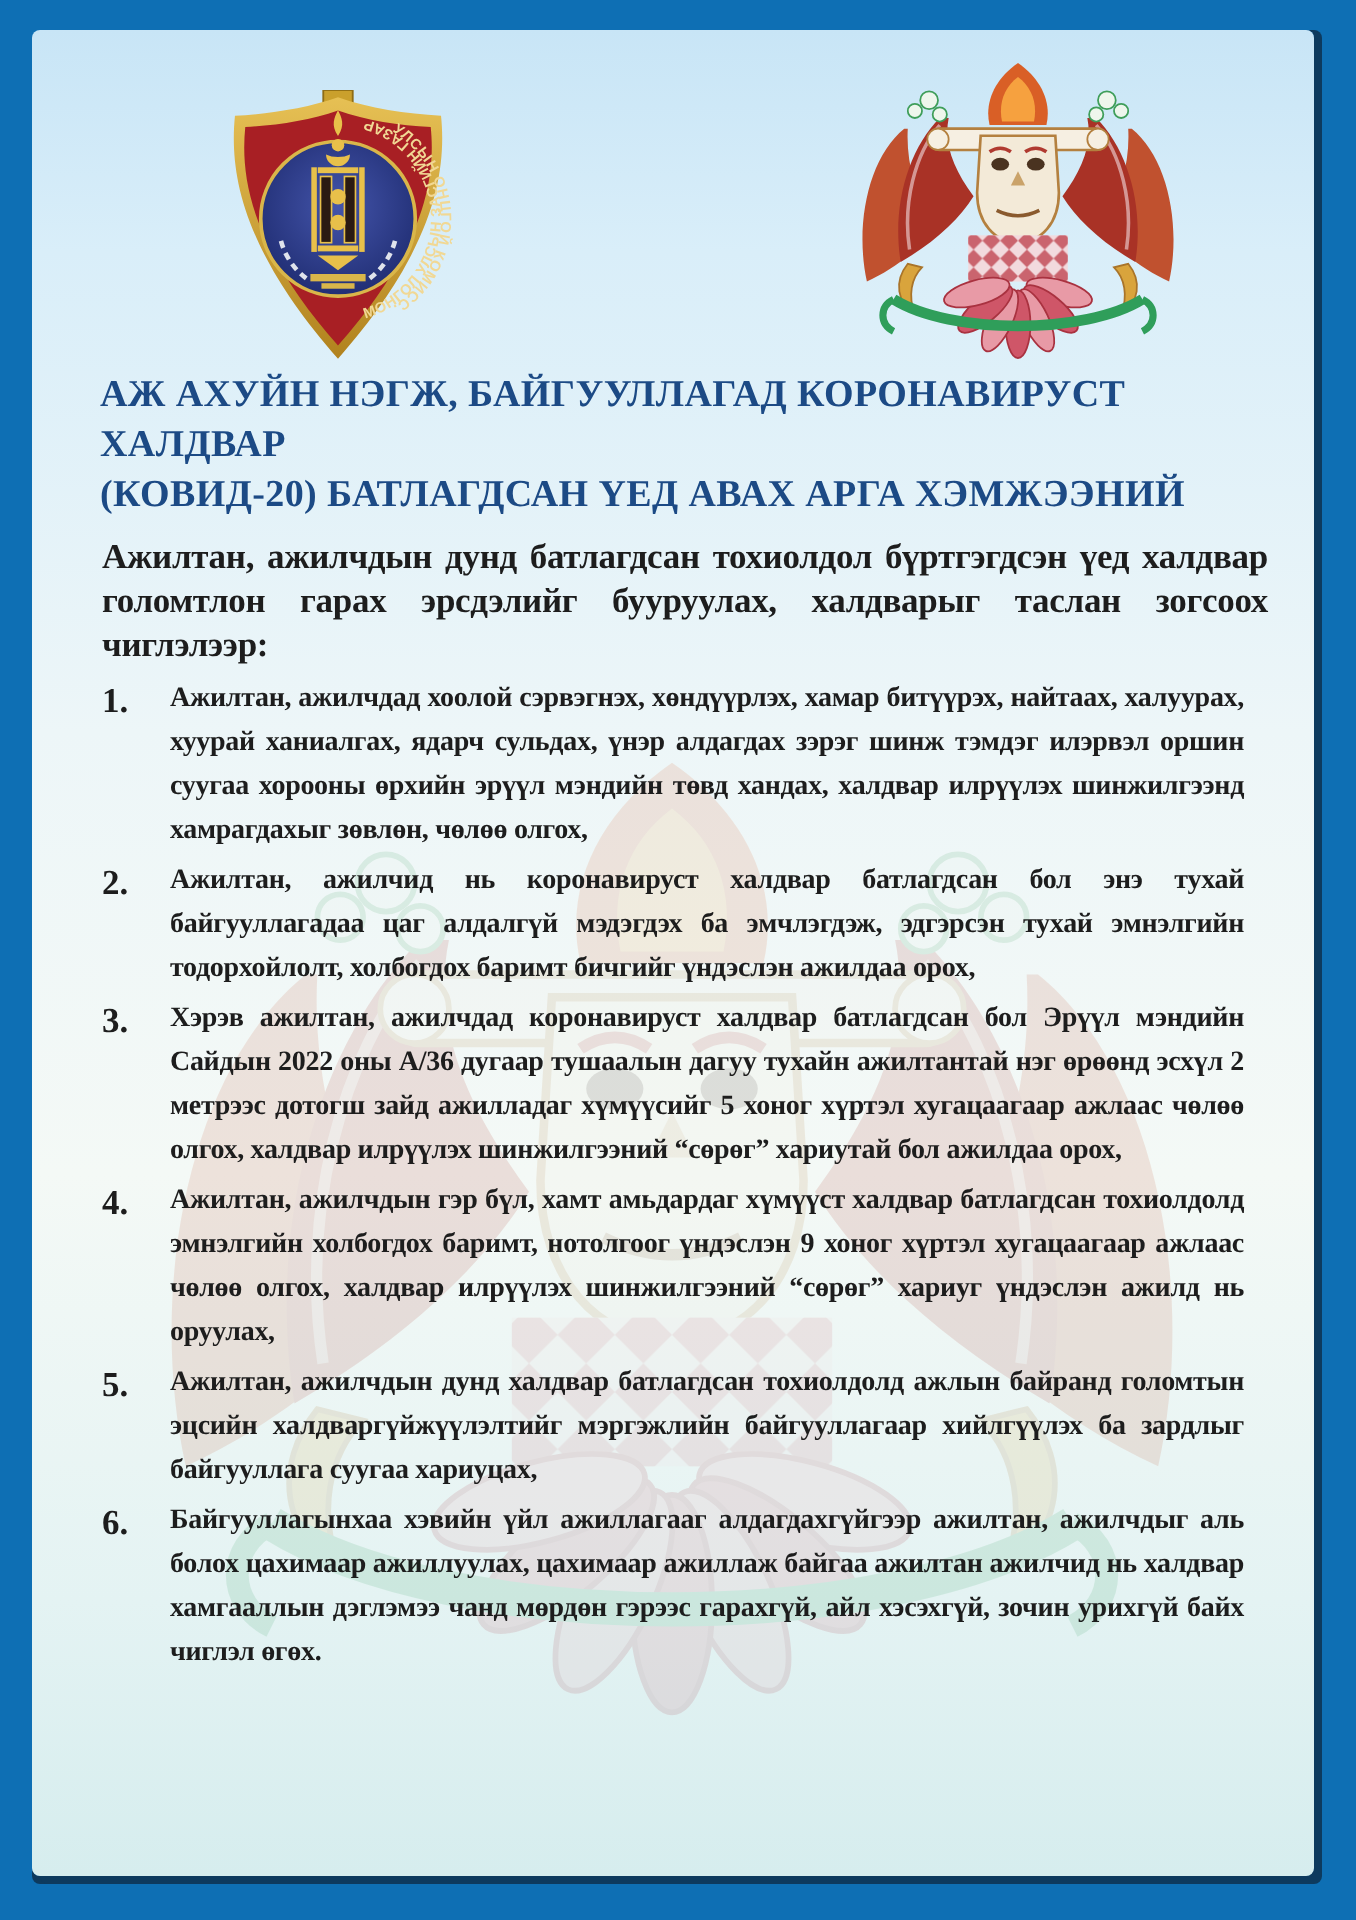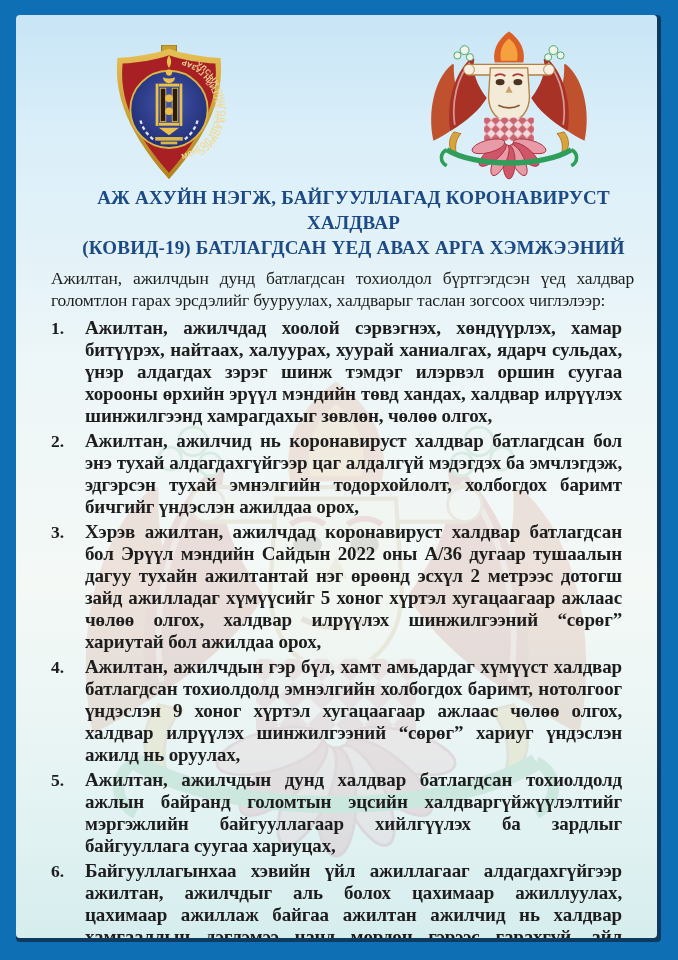--- a/index.html
+++ b/index.html
@@ -18,43 +18,43 @@
     overflow:hidden;
   }
   .watermark{
     position:absolute;left:34px;top:352px;width:572px;height:515px;
     opacity:0.13;z-index:0;pointer-events:none;
   }
   .content{position:relative;z-index:1;}
   .header{position:relative;height:162px;}
   .emblem-left{position:absolute;left:84px;top:30px;width:138px;height:138px;}
   .emblem-right{position:absolute;left:404px;top:12px;width:178px;height:160px;}
-  .title-block{text-align:center;margin-top:8px;margin-left:34px;}
+  .title-block{margin-top:8px;margin-left:34px;}
   .title-line{
     font-weight:bold;font-size:19px;line-height:25px;
     color:#1c4a85;letter-spacing:0.2px;
   }
   .title-word{
     font-weight:bold;font-size:34px;line-height:42px;
     color:#24507e;letter-spacing:1px;margin-top:2px;
   }
   .intro{
     margin:7px 23px 0 35px;text-align:justify;
-    font-weight:normal;font-size:17.5px;line-height:22px;
+    font-weight:bold;font-size:17.5px;line-height:22px;
     color:#1d1d1d;letter-spacing:-0.15px;
   }
   .items{margin:6px 35px 0 35px;}
   .item{display:flex;margin-bottom:3px;}
   .item .num{
     width:34px;flex:none;
     font-weight:bold;font-size:17.5px;line-height:22px;color:#1d1d1d;
   }
   .item .txt{
     flex:1;text-align:justify;
-    font-weight:bold;font-size:19px;line-height:22px;
+    font-weight:bold;font-size:14px;line-height:22px;
     color:#1d1d1d;letter-spacing:-0.15px;
   }
   .ring-text{
     font-family:"Liberation Sans","DejaVu Sans",sans-serif;
     font-size:8px;font-weight:bold;fill:#f1d894;letter-spacing:0.4px;
   }
   .defs-holder{position:absolute;width:0;height:0;overflow:hidden;}
 </style>
 </head>
 <body>
@@ -173,33 +173,33 @@
         </text>
       </svg>
 
       <svg class="emblem-right" viewBox="0 0 200 180">
         <use href="#khangarid"></use>
       </svg>
     </div>
 
     <div class="title-block">
       <div class="title-line">АЖ АХУЙН НЭГЖ, БАЙГУУЛЛАГАД КОРОНАВИРУСТ ХАЛДВАР</div>
-      <div class="title-line">(КОВИД-19) БАТЛАГДСАН ҮЕД АВАХ АРГА ХЭМЖЭЭНИЙ</div>
+      <div class="title-line">(КОВИД-20) БАТЛАГДСАН ҮЕД АВАХ АРГА ХЭМЖЭЭНИЙ</div>
     </div>
 
     <p class="intro">Ажилтан, ажилчдын дунд батлагдсан тохиолдол бүртгэгдсэн үед халдвар голомтлон гарах эрсдэлийг бууруулах, халдварыг таслан зогсоох чиглэлээр:</p>
 
     <div class="items">
       <div class="item">
         <span class="num">1.</span>
         <span class="txt">Ажилтан, ажилчдад хоолой сэрвэгнэх, хөндүүрлэх, хамар битүүрэх, найтаах, халуурах, хуурай ханиалгах, ядарч сульдах, үнэр алдагдах зэрэг шинж тэмдэг илэрвэл оршин суугаа хорооны өрхийн эрүүл мэндийн төвд хандах, халдвар илрүүлэх шинжилгээнд хамрагдахыг зөвлөн, чөлөө олгох,</span>
       </div>
       <div class="item">
         <span class="num">2.</span>
-        <span class="txt">Ажилтан, ажилчид нь коронавируст халдвар батлагдсан бол энэ тухай алдагдахгүйгээр цаг алдалгүй мэдэгдэх ба эмчлэгдэж, эдгэрсэн тухай эмнэлгийн тодорхойлолт, холбогдох баримт бичгийг үндэслэн ажилдаа орох,</span>
+        <span class="txt">Ажилтан, ажилчид нь коронавируст халдвар батлагдсан бол энэ тухай байгууллагадаа цаг алдалгүй мэдэгдэх ба эмчлэгдэж, эдгэрсэн тухай эмнэлгийн тодорхойлолт, холбогдох баримт бичгийг үндэслэн ажилдаа орох,</span>
       </div>
       <div class="item">
         <span class="num">3.</span>
         <span class="txt">Хэрэв ажилтан, ажилчдад коронавируст халдвар батлагдсан бол Эрүүл мэндийн Сайдын 2022 оны А/36 дугаар тушаалын дагуу тухайн ажилтантай нэг өрөөнд эсхүл 2 метрээс дотогш зайд ажилладаг хүмүүсийг 5 хоног хүртэл хугацаагаар ажлаас чөлөө олгох, халдвар илрүүлэх шинжилгээний “сөрөг” хариутай бол ажилдаа орох,</span>
       </div>
       <div class="item">
         <span class="num">4.</span>
         <span class="txt">Ажилтан, ажилчдын гэр бүл, хамт амьдардаг хүмүүст халдвар батлагдсан тохиолдолд эмнэлгийн холбогдох баримт, нотолгоог үндэслэн 9 хоног хүртэл хугацаагаар ажлаас чөлөө олгох, халдвар илрүүлэх шинжилгээний “сөрөг” хариуг үндэслэн ажилд нь оруулах,</span>
       </div>
       <div class="item">

